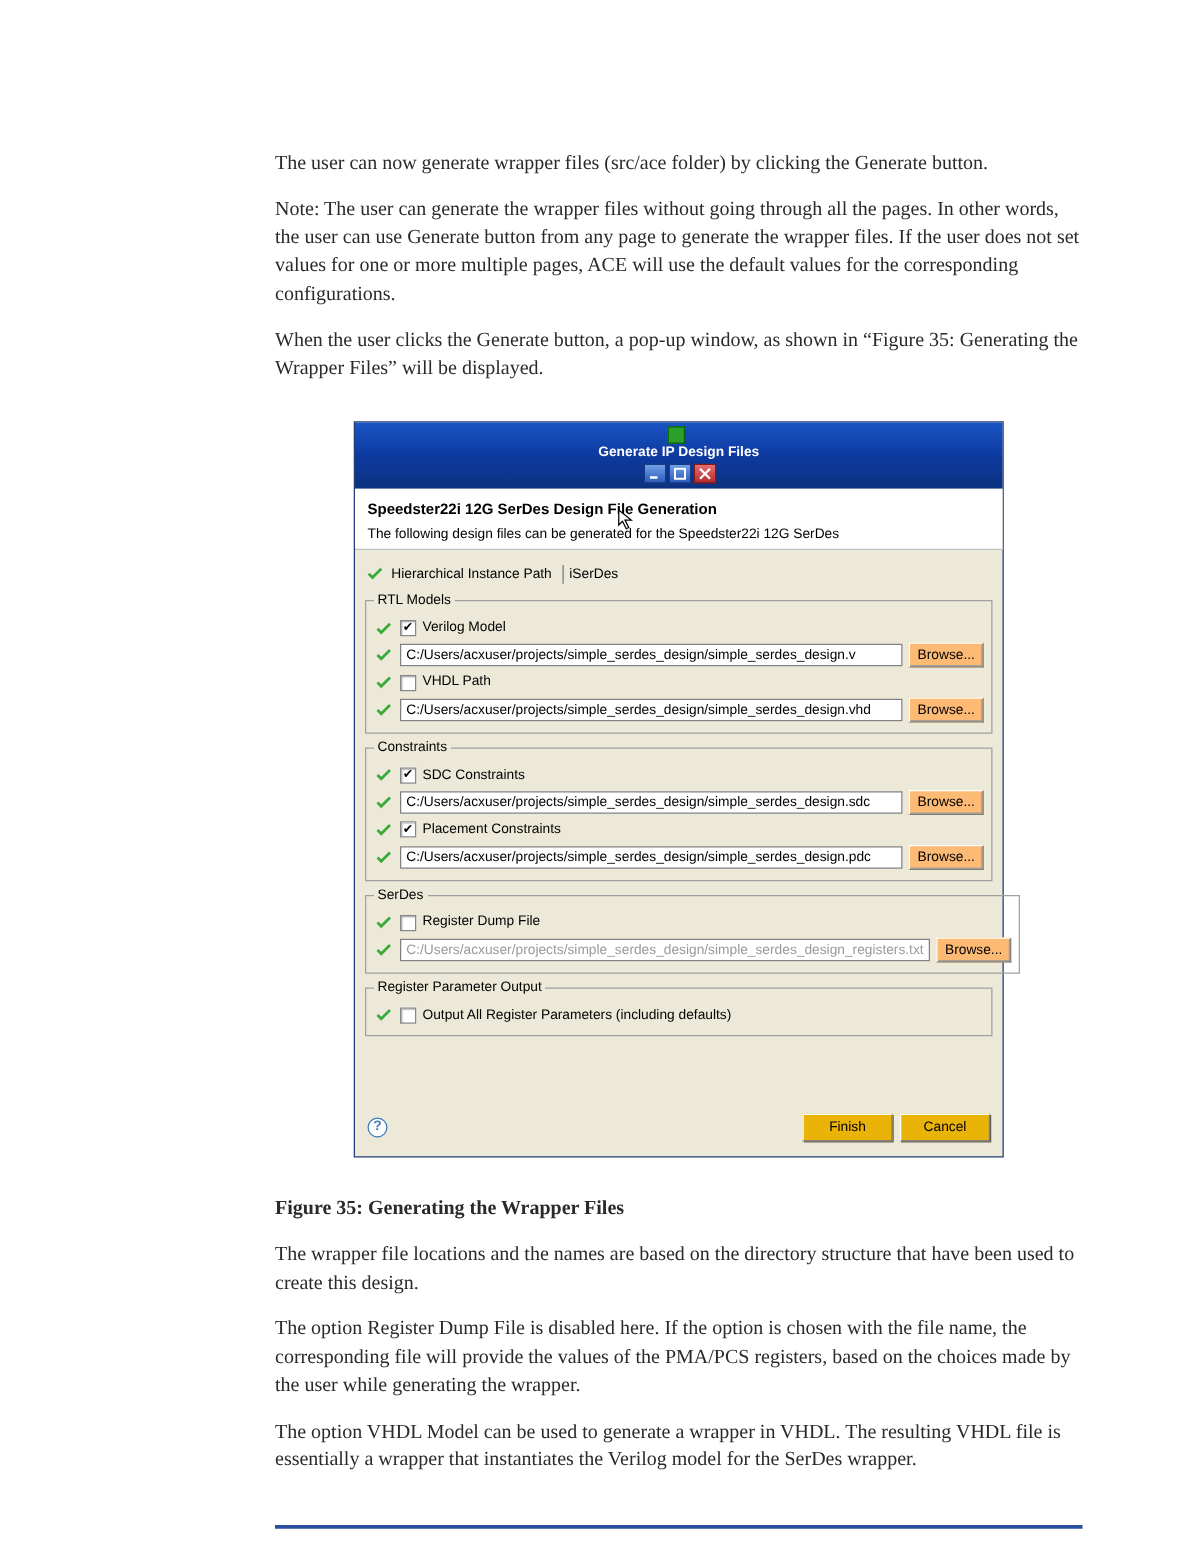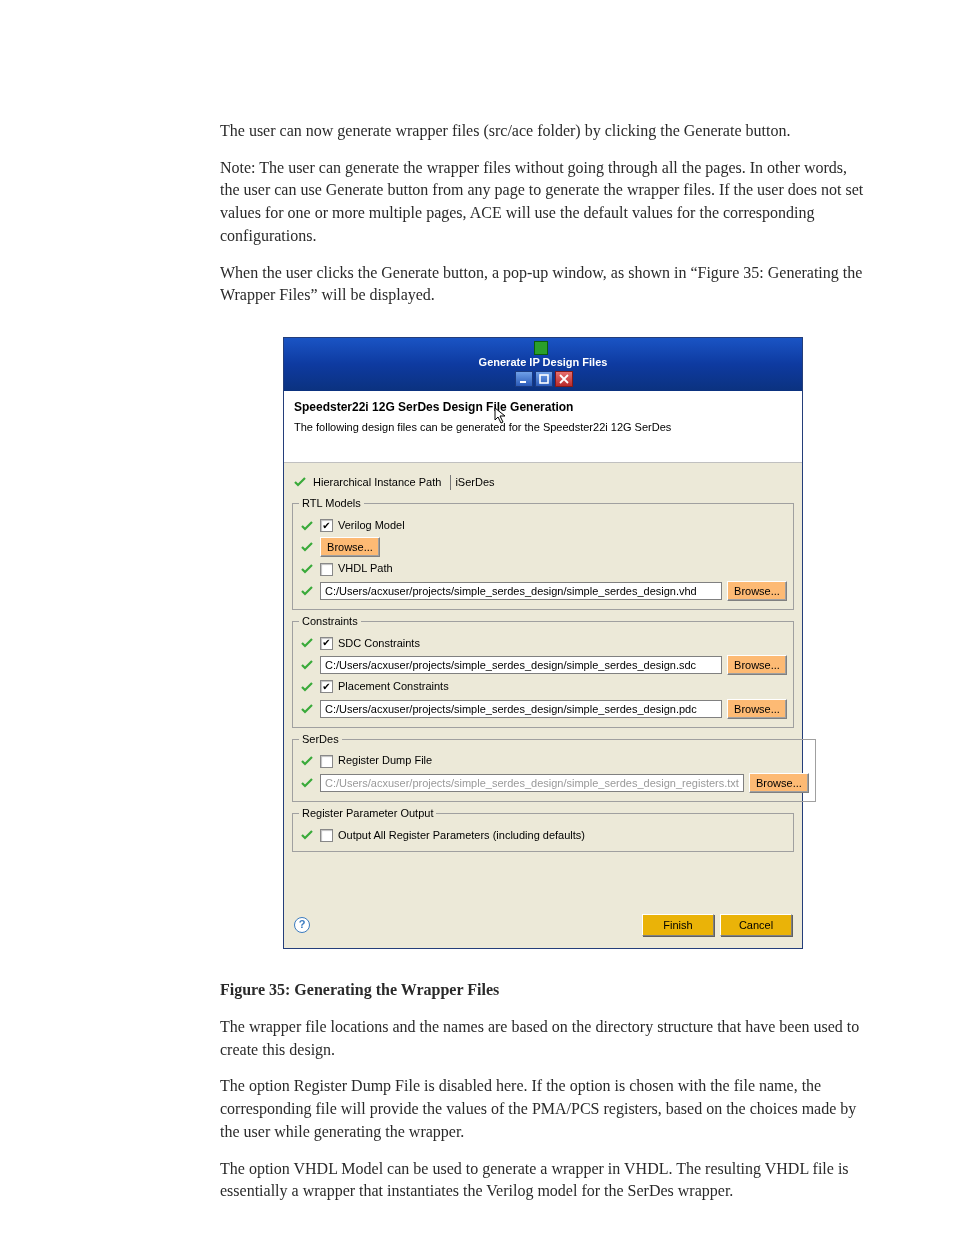--- a/index.html
+++ b/index.html
@@ -55,21 +55,21 @@
     border: 1px solid #1a3a80;
     margin-left: 2px;
     display: flex; align-items:center; justify-content:center;
     color:#fff; font-weight:bold;
     font-family: Arial, sans-serif;
   }
   .winbtn.close { background: linear-gradient(to bottom,#e76f6f,#b82a2a); border-color:#801a1a; }
   .winbtn svg { width:10px; height:10px; }
   .header {
     background: #fff;
-    padding: 8px 10px 27px 10px;
+    padding: 8px 10px 4px 10px;
     border-bottom: 1px solid #c0c0c0;
   }
   .header .h1 { font-weight: bold; font-size: 12px; margin-bottom: 4px; }
   .header .h2 { font-size: 11px; line-height: 1.35; }
   .content {
     padding: 10px 8px 0 8px;
   }
   fieldset {
     border: 1px solid #a0a0a0;
     margin: 4px 0 2px 0;
@@ -227,20 +227,21 @@
               </span>
             <span class="cbox checked"></span>
             <span class="lbl">Verilog Model</span>
           </div>
           <div class="row">
             <span class="check-icon">
                 <svg viewBox="0 0 14 14">
                   <path d="M2 7 L5 10 L12 3" fill="none" stroke="#3aaa3a" stroke-width="2.2"></path>
                 </svg>
               </span>
+            <span class="path-input">C:/Users/acxuser/projects/simple_serdes_design/simple_serdes_design.v</span>
             <span class="browse">Browse...</span>
           </div>
 
           <div class="row">
             <span class="check-icon">
                 <svg viewBox="0 0 14 14">
                   <path d="M2 7 L5 10 L12 3" fill="none" stroke="#3aaa3a" stroke-width="2.2"></path>
                 </svg>
               </span>
             <span class="cbox"></span>

